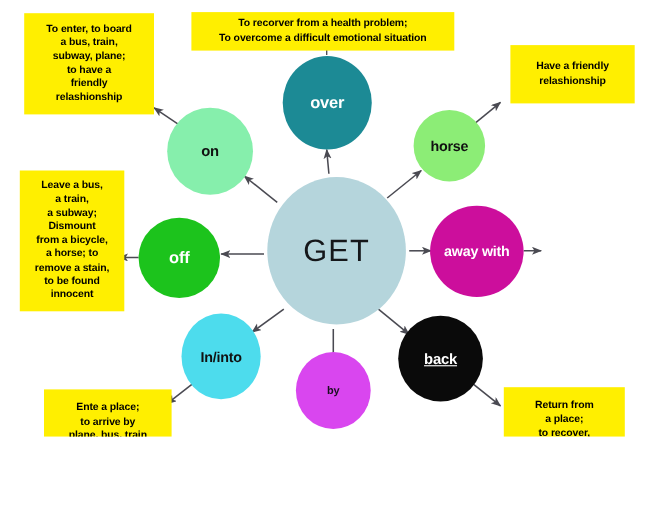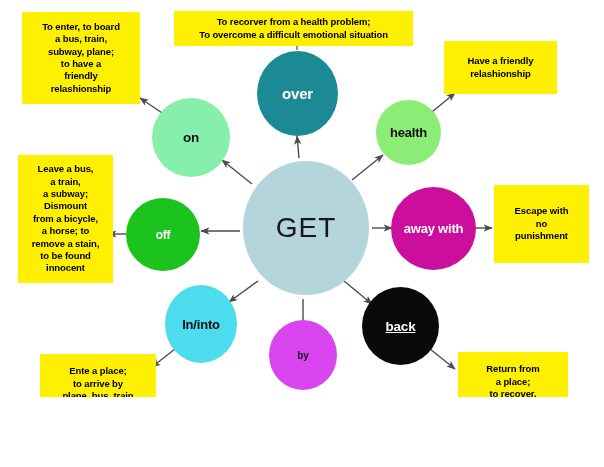--- a/index.html
+++ b/index.html
@@ -100,26 +100,23 @@
   <div class="note" style="left:22px; top:12px; width:118px; height:92px;">To enter, to board
 a bus, train,
 subway, plane;
 to have a
 friendly
 relashionship</div>
 
   <div class="note" style="left:174px; top:11px; width:239px; height:35px;">To recorver from a health problem;
 To overcome a difficult emotional situation</div>
 
-  <div class="note" style="left:444px; top:41px; width:113px; height:53px;">Have a friendly
+  <div class="note" style="left:464px; top:41px; width:113px; height:53px;">Have a friendly
 relashionship</div>
 
-  <div class="note" style="left:494px; top:185px; width:95px; height:78px;">Escape with
-no
-punishment</div>
 
   <div class="note" style="left:458px; top:352px; width:110px; height:72px;">Return from
 a place;
 to recover,
 retrieve (reaver)</div>
 
 
   <div class="note" style="left:40px; top:354px; width:116px; height:60px;">Ente a place;
 to arrive by
 plane, bus, train</div>
@@ -131,27 +128,27 @@
 from a bicycle,
 a horse; to
 remove a stain,
 to be found
 innocent</div>
 
   <div id="hub">GET</div>
 
   <div class="bubble" style="left:257px; top:51px; width:81px; height:85px; background:#1c8a95; color:#ffffff; font-size:15px;">over</div>
 
-  <div class="bubble" style="left:376px; top:100px; width:65px; height:65px; background:#8ced76; color:#111111; font-size:13px;">health</div>
+  <div class="bubble" style="left:376px; top:100px; width:65px; height:65px; background:#8ced76; color:#111111; font-size:13px;">horse</div>
 
   <div class="bubble" style="left:391px; top:187px; width:85px; height:83px; background:#cc0e9c; color:#ffffff; font-size:13px;">away with</div>
 
   <div class="bubble" style="left:362px; top:287px; width:77px; height:78px; background:#0a0a0a; color:#ffffff; font-size:13.5px;text-decoration:underline;">back</div>
 
   <div class="bubble" style="left:269px; top:320px; width:68px; height:70px; background:#d946ef; color:#1a1020; font-size:10px;">by</div>
 
   <div class="bubble" style="left:165px; top:285px; width:72px; height:78px; background:#4ddced; color:#111111; font-size:13px;">In/into</div>
 
-  <div class="bubble" style="left:126px; top:198px; width:74px; height:73px; background:#1cc31c; color:#ffffff; font-size:12px;text-align:center;">off</div>
+  <div class="bubble" style="left:126px; top:198px; width:74px; height:73px; background:#1cc31c; color:#ffffff; font-size:15px;text-align:center;">off</div>
 
   <div class="bubble" style="left:152px; top:98px; width:78px; height:79px; background:#86efac; color:#111111; font-size:13.5px;">on</div>
 
 </div>
 
 </body></html>

